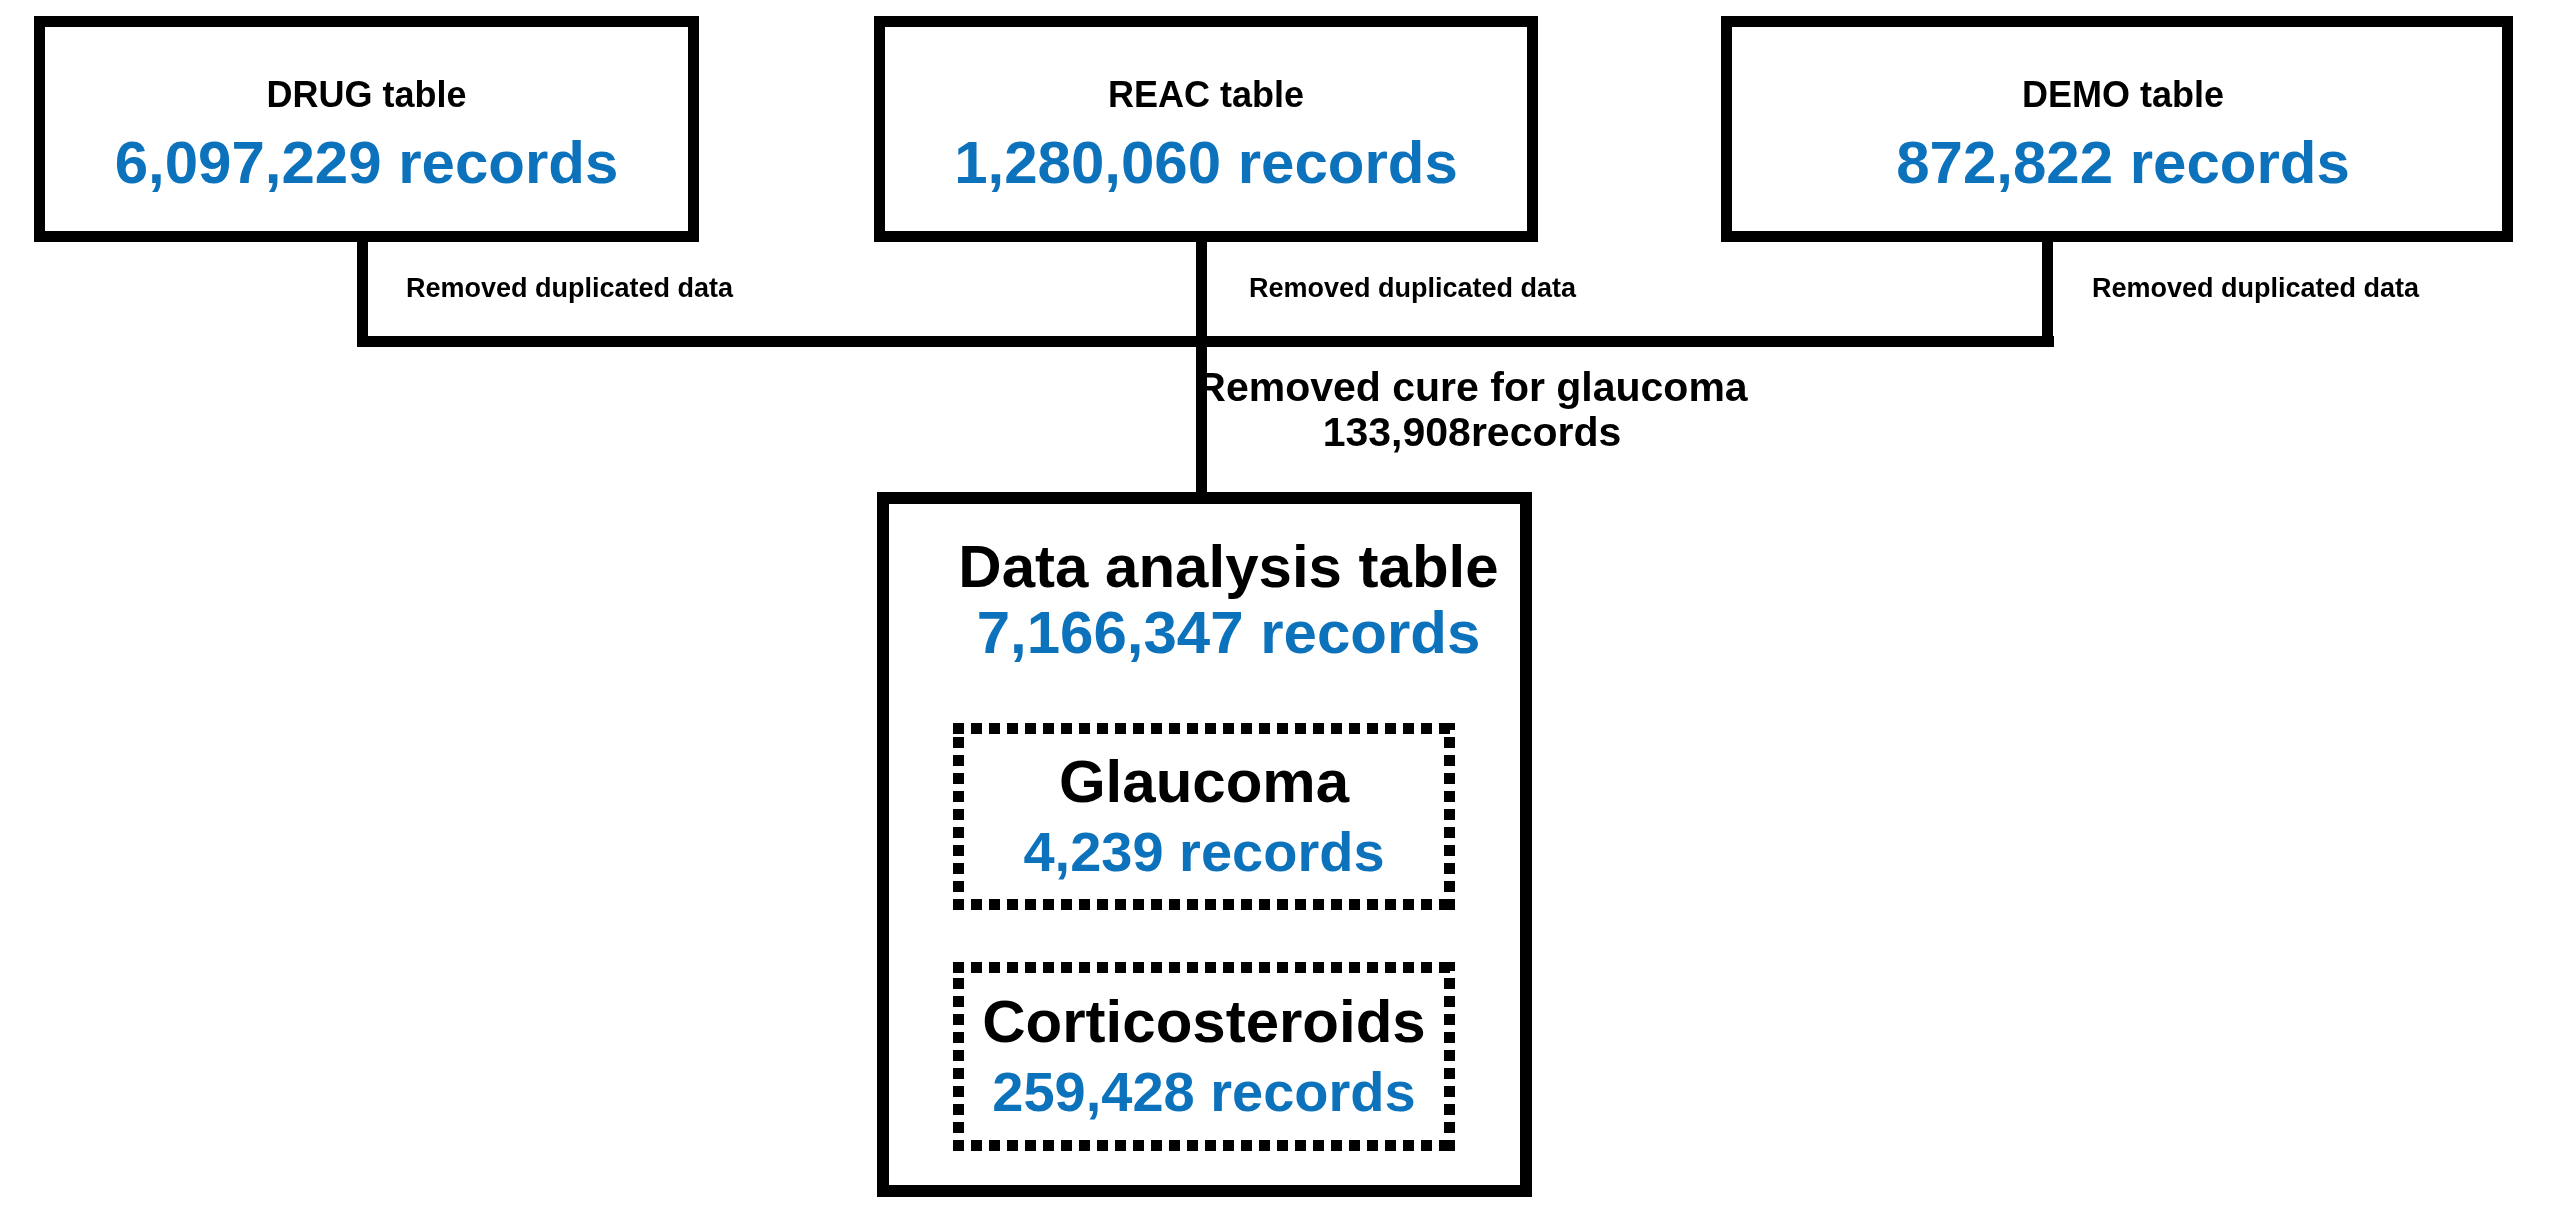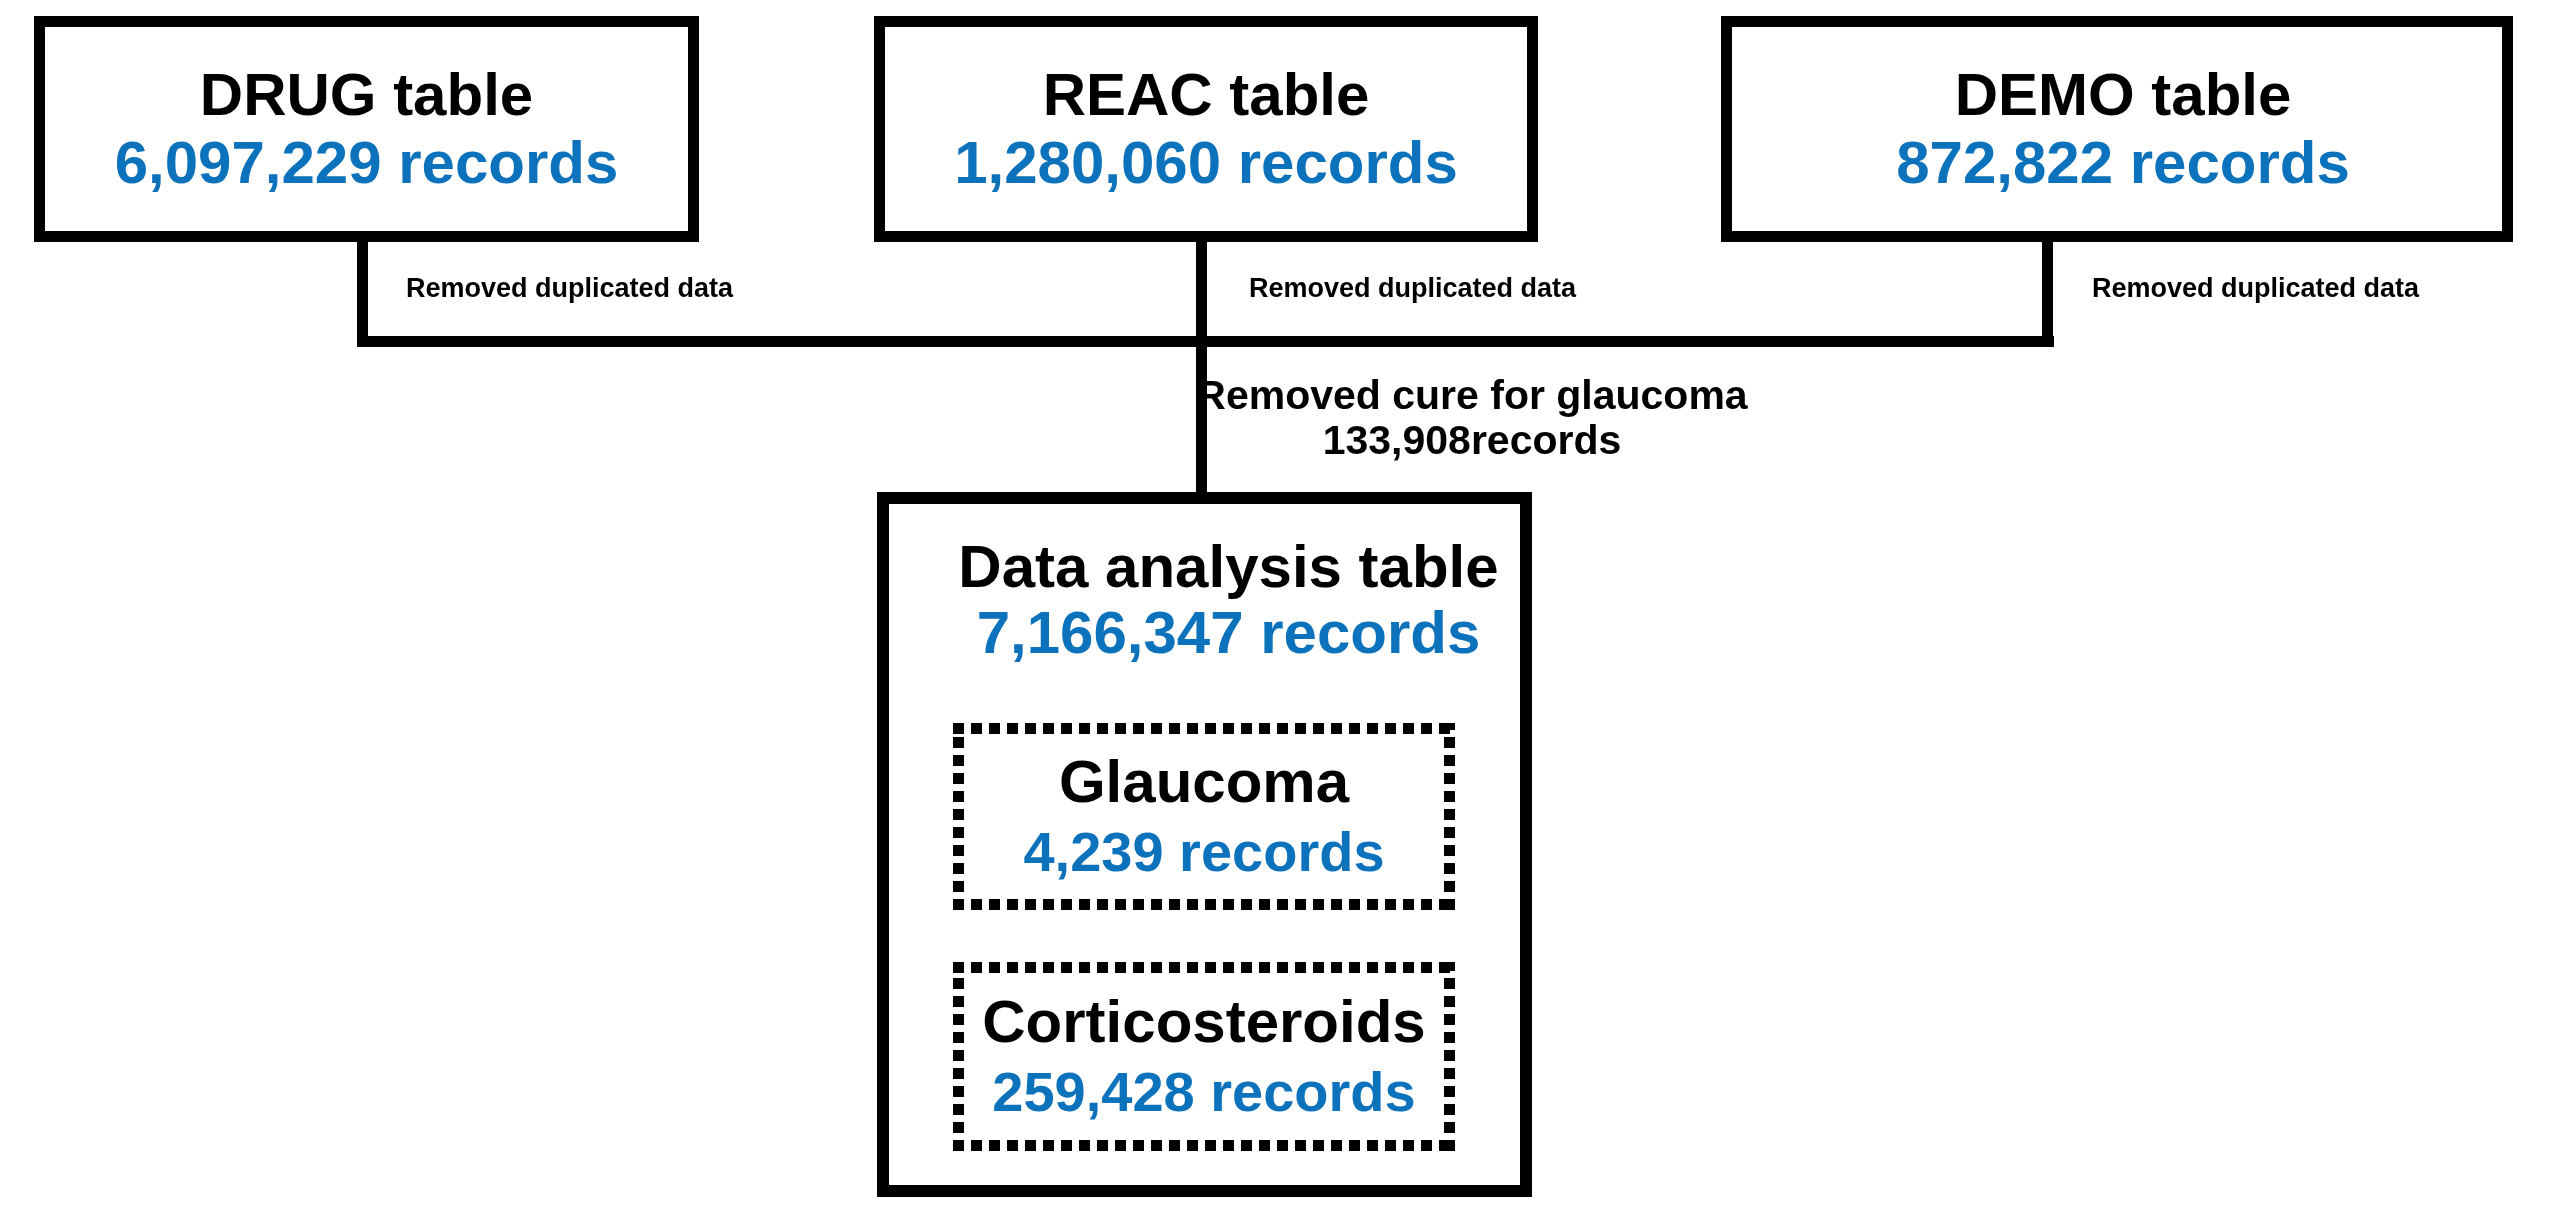--- a/index.html
+++ b/index.html
@@ -25,21 +25,21 @@
     border: 11px solid #000000;
     box-sizing: border-box;
     background: #ffffff;
     display: flex;
     flex-direction: column;
     align-items: center;
     justify-content: center;
     text-align: center;
   }
   .box-title {
-    font-size: 60px;
+    font-size: 36px;
     line-height: 68px;
     color: #000000;
     white-space: nowrap;
   }
   .box-records {
     font-size: 60px;
     line-height: 68px;
     color: #0d72bc;
     white-space: nowrap;
   }
@@ -53,21 +53,21 @@
     position: absolute;
     top: 267px;
     font-size: 27px;
     line-height: 43px;
     white-space: nowrap;
     color: #000000;
   }
   .exclusion-note {
     position: absolute;
     left: 1191px;
-    top: 373px;
+    top: 365px;
     width: 562px;
     text-align: center;
     font-size: 41px;
     line-height: 45px;
     color: #000000;
   }
   
   .analysis-box {
     position: absolute;
     left: 877px;

